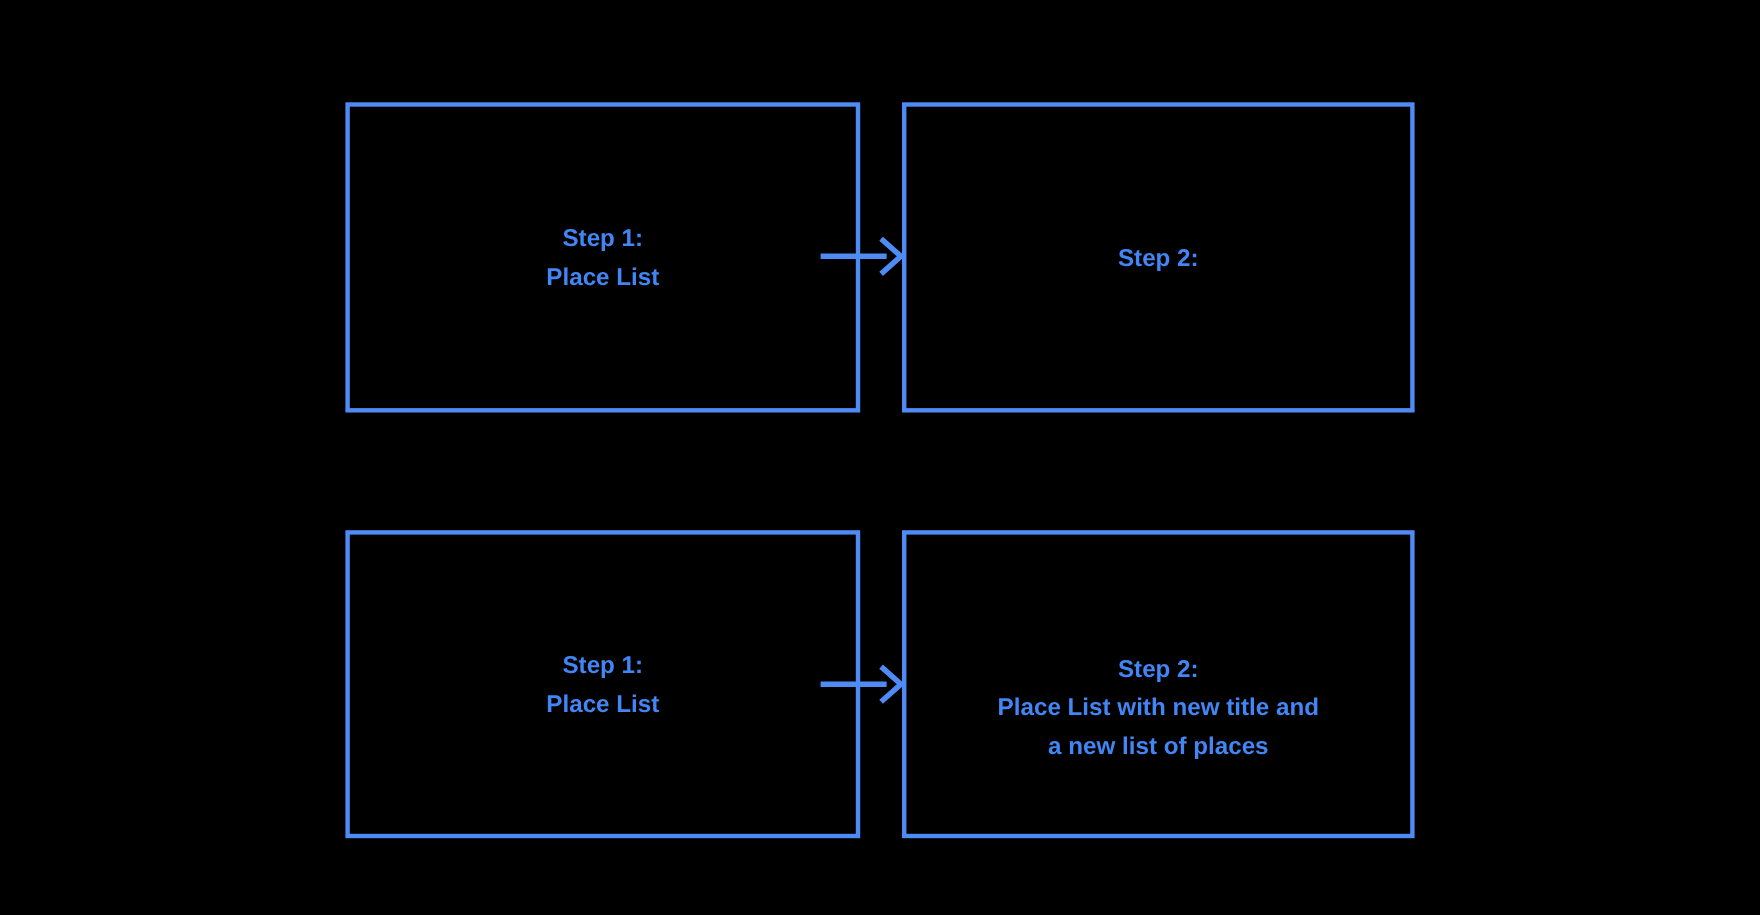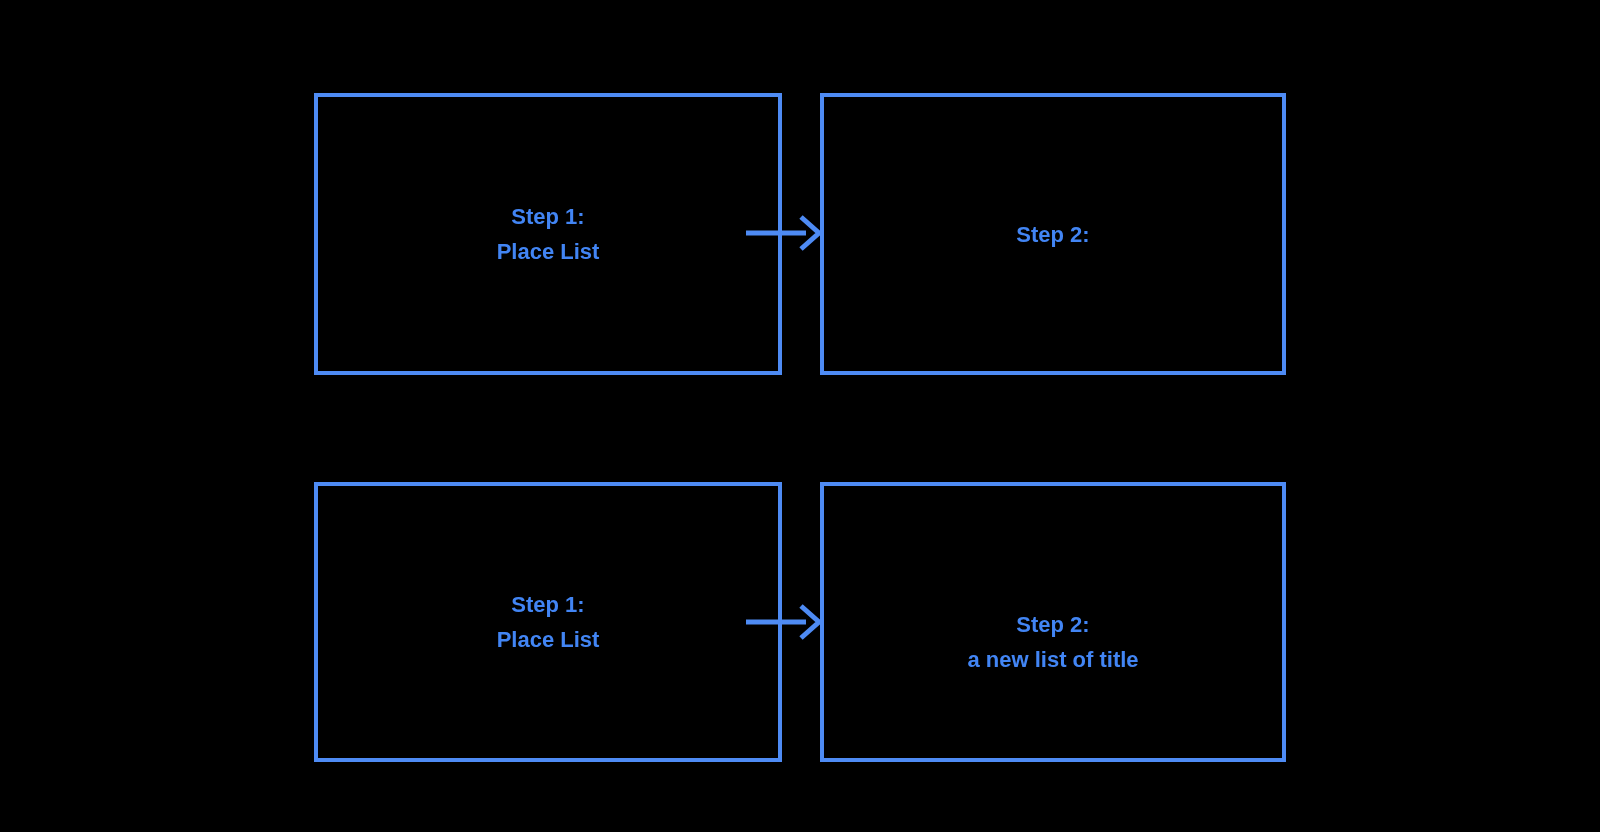--- a/index.html
+++ b/index.html
@@ -86,17 +86,18 @@
   </div>
 
   <svg class="arrow arrow-2" viewBox="0 0 80 44">
     <line x1="2" y1="22" x2="62" y2="22"></line>
     <polyline points="57,6 75,22 57,38"></polyline>
   </svg>
 
   <div class="box box-d">
     <div class="label shift-down">
       <div>Step 2:</div>
-      <div>a new list of title</div>
+      <div>Place List with new title and</div>
+      <div>a new list of places</div>
     </div>
   </div>
 
 </div>
 
 </body></html>

